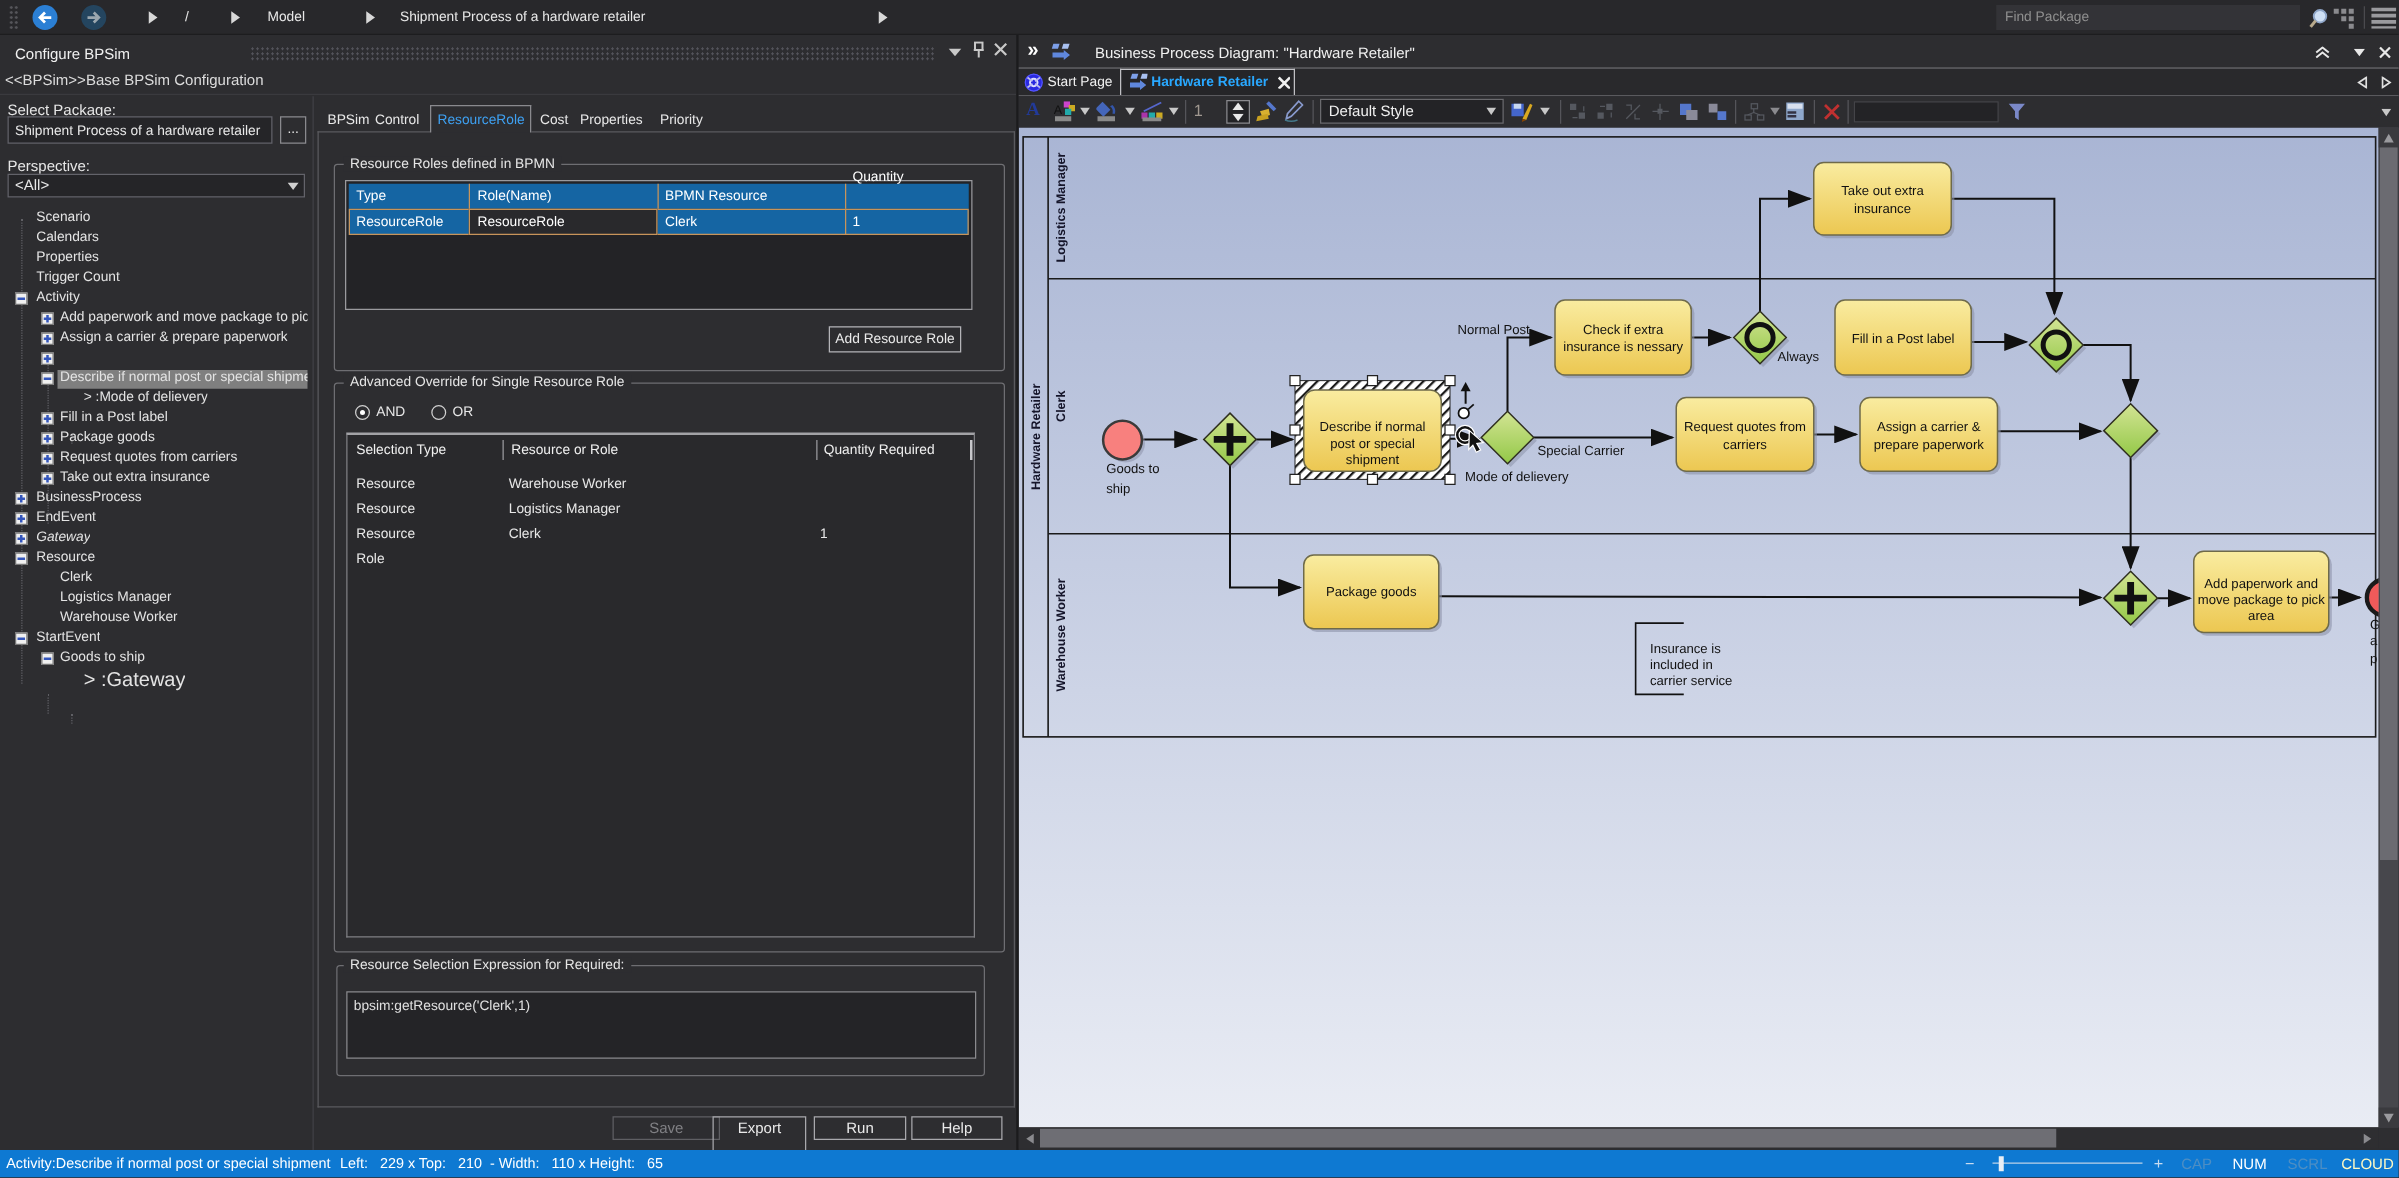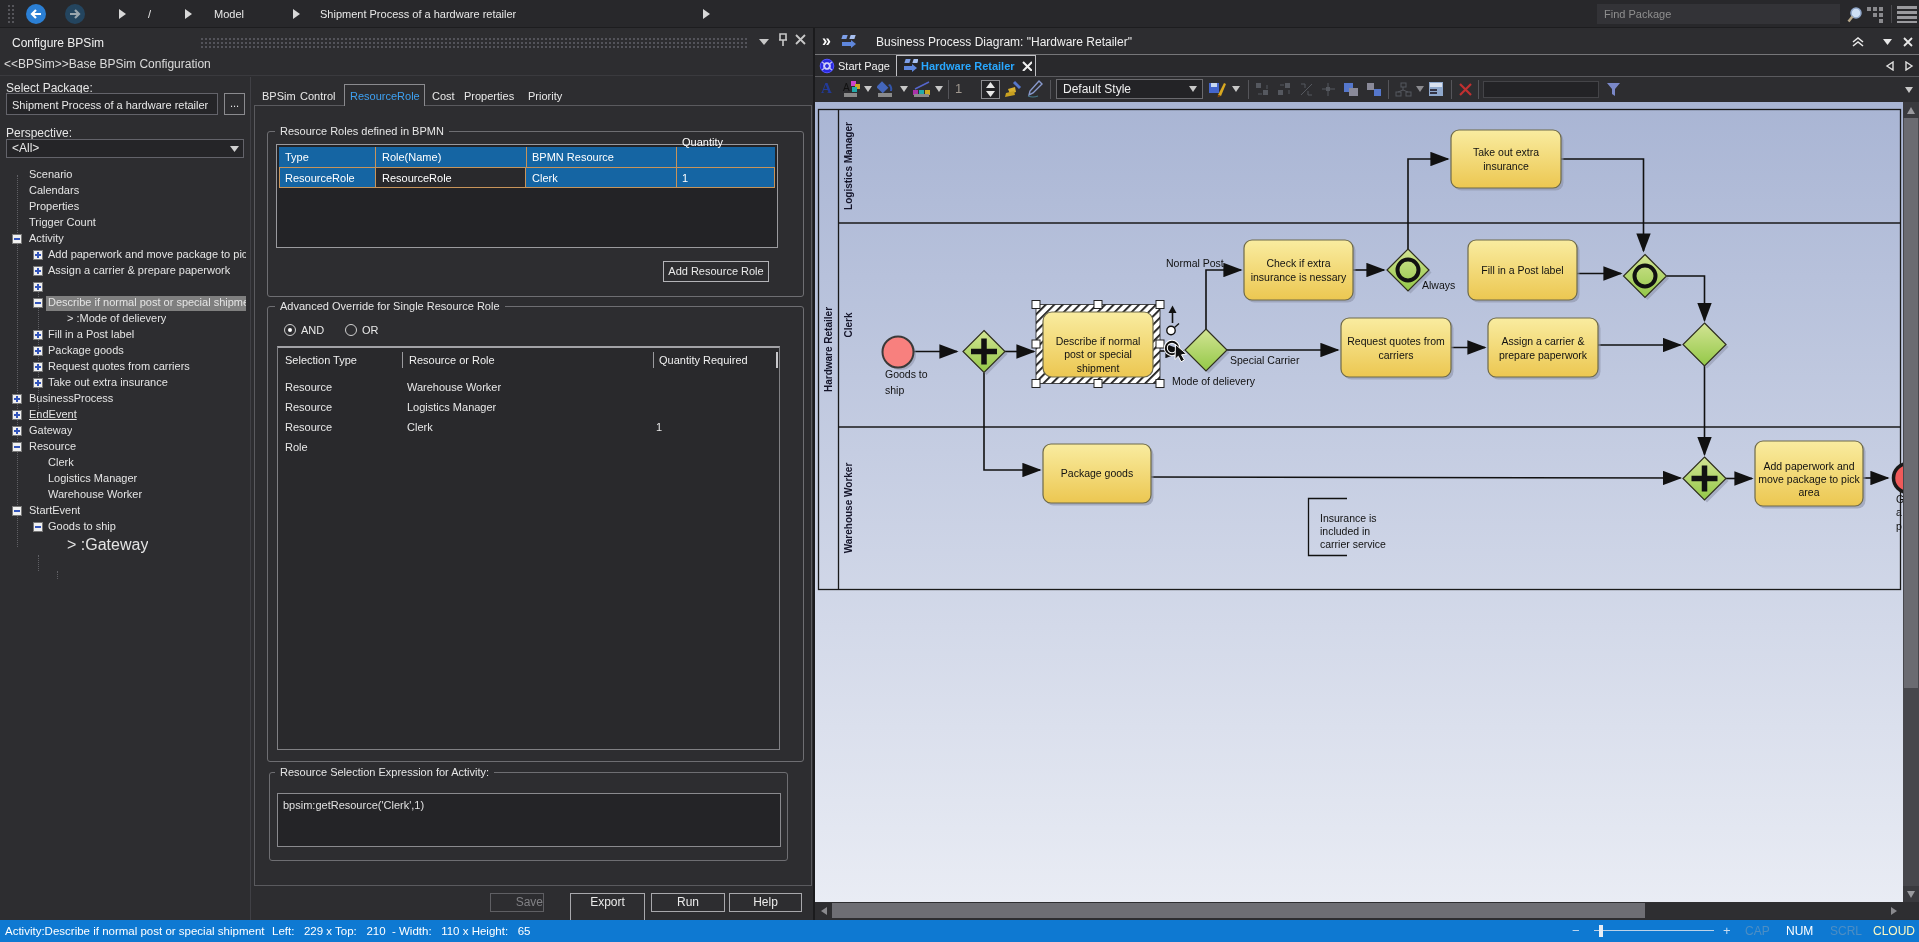--- a/index.html
+++ b/index.html
@@ -139,25 +139,25 @@
         <div class="abs" style="left:35px;top:354px;width:6px;height:2px;background:#3355bb;"></div>
         <div class="abs" style="left:37px;top:352px;width:2px;height:6px;background:#3355bb;"></div>
         <div class="txt" style="left:48px;top:348px;color:#e4e4e4;font-size:11px;max-width:198px;overflow:hidden;">Take out extra insurance</div>
         <div class="abs" style="left:12px;top:366px;width:10px;height:10px;background:#f0f0f0;border:1px solid #777;"></div>
         <div class="abs" style="left:14px;top:370px;width:6px;height:2px;background:#3355bb;"></div>
         <div class="abs" style="left:16px;top:368px;width:2px;height:6px;background:#3355bb;"></div>
         <div class="txt" style="left:29px;top:364px;color:#e4e4e4;font-size:11px;max-width:217px;overflow:hidden;">BusinessProcess</div>
         <div class="abs" style="left:12px;top:382px;width:10px;height:10px;background:#f0f0f0;border:1px solid #777;"></div>
         <div class="abs" style="left:14px;top:386px;width:6px;height:2px;background:#3355bb;"></div>
         <div class="abs" style="left:16px;top:384px;width:2px;height:6px;background:#3355bb;"></div>
-        <div class="txt" style="left:29px;top:380px;color:#e4e4e4;font-size:11px;max-width:217px;overflow:hidden;text-decoration:underline;">EndEvent</div>
+        <div class="txt" style="left:29px;top:380px;color:#e4e4e4;font-size:11px;max-width:217px;overflow:hidden;">EndEvent</div>
         <div class="abs" style="left:12px;top:398px;width:10px;height:10px;background:#f0f0f0;border:1px solid #777;"></div>
         <div class="abs" style="left:14px;top:402px;width:6px;height:2px;background:#3355bb;"></div>
         <div class="abs" style="left:16px;top:400px;width:2px;height:6px;background:#3355bb;"></div>
-        <div class="txt" style="left:29px;top:396px;color:#e4e4e4;font-size:11px;max-width:217px;overflow:hidden;">Gateway</div>
+        <div class="txt" style="left:29px;top:396px;color:#e4e4e4;font-size:11px;max-width:217px;overflow:hidden;font-style:italic;">Gateway</div>
         <div class="abs" style="left:12px;top:414px;width:10px;height:10px;background:#f0f0f0;border:1px solid #777;"></div>
         <div class="abs" style="left:14px;top:418px;width:6px;height:2px;background:#3355bb;"></div>
         <div class="txt" style="left:29px;top:412px;color:#e4e4e4;font-size:11px;max-width:217px;overflow:hidden;">Resource</div>
         <div class="txt" style="left:48px;top:428px;color:#e4e4e4;font-size:11px;max-width:198px;overflow:hidden;">Clerk</div>
         <div class="txt" style="left:48px;top:444px;color:#e4e4e4;font-size:11px;max-width:198px;overflow:hidden;">Logistics Manager</div>
         <div class="txt" style="left:48px;top:460px;color:#e4e4e4;font-size:11px;max-width:198px;overflow:hidden;">Warehouse Worker</div>
         <div class="abs" style="left:12px;top:478px;width:10px;height:10px;background:#f0f0f0;border:1px solid #777;"></div>
         <div class="abs" style="left:14px;top:482px;width:6px;height:2px;background:#3355bb;"></div>
         <div class="txt" style="left:29px;top:476px;color:#e4e4e4;font-size:11px;max-width:217px;overflow:hidden;">StartEvent</div>
         <div class="abs" style="left:33px;top:494px;width:10px;height:10px;background:#f0f0f0;border:1px solid #777;"></div>
@@ -221,25 +221,25 @@
     <div class="txt" style="left:285px;top:353px;color:#e8e8e8;font-size:11px;">Resource</div>
     <div class="txt" style="left:407px;top:353px;color:#e8e8e8;font-size:11px;">Warehouse Worker</div>
     <div class="txt" style="left:285px;top:373px;color:#e8e8e8;font-size:11px;">Resource</div>
     <div class="txt" style="left:407px;top:373px;color:#e8e8e8;font-size:11px;">Logistics Manager</div>
     <div class="txt" style="left:285px;top:393px;color:#e8e8e8;font-size:11px;">Resource</div>
     <div class="txt" style="left:407px;top:393px;color:#e8e8e8;font-size:11px;">Clerk</div>
     <div class="txt" style="left:656px;top:393px;color:#e8e8e8;font-size:11px;">1</div>
     <div class="txt" style="left:285px;top:413px;color:#e8e8e8;font-size:11px;">Role</div>
 
     <div class="abs" style="left:269px;top:744px;width:519px;height:89px;border:1px solid #6e6e72;border-radius:3px;"></div>
-    <div class="txt" style="left:275px;top:738px;background:#2d2d30;padding:0 5px;color:#e6e6e6;font-size:11px;">Resource Selection Expression for Activity:</div>
+    <div class="txt" style="left:275px;top:738px;background:#2d2d30;padding:0 5px;color:#e6e6e6;font-size:11px;">Resource Selection Expression for Required:</div>
     <div class="abs" style="left:277px;top:765px;width:504px;height:54px;background:#242427;border:1px solid #8a8a8e;"></div>
     <div class="txt" style="left:283px;top:771px;color:#e0e0e0;font-size:11px;">bpsim:getResource('Clerk',1)</div>
 
-    <div class="abs" style="left:490px;top:865px;width:54px;height:19px;border:1px solid #5f5f63;color:#808084;font-size:12px;text-align:right;line-height:17px;">Save</div>
+    <div class="abs" style="left:490px;top:865px;width:86px;height:19px;border:1px solid #5f5f63;color:#808084;font-size:12px;text-align:center;line-height:17px;">Save</div>
     <div class="abs" style="left:570px;top:865px;width:75px;height:35px;border:1px solid #a8a8ac;color:#eaeaea;font-size:12px;text-align:center;line-height:17px;">Export</div>
     <div class="abs" style="left:651px;top:865px;width:74px;height:19px;border:1px solid #a8a8ac;color:#eaeaea;font-size:12px;text-align:center;line-height:17px;">Run</div>
     <div class="abs" style="left:729px;top:865px;width:73px;height:19px;border:1px solid #a8a8ac;color:#eaeaea;font-size:12px;text-align:center;line-height:17px;">Help</div>
   </div>
 
   <div class="abs" style="left:813px;top:28px;width:2px;height:892px;background:#1b1b1d;"></div>
 
   <div class="abs" id="rightpanel" style="left:815px;top:28px;width:1104px;height:892px;background:#2d2d30;">
 
     <div class="txt" style="left:7px;top:4px;color:#fff;font-size:16px;font-weight:bold;">»</div>

